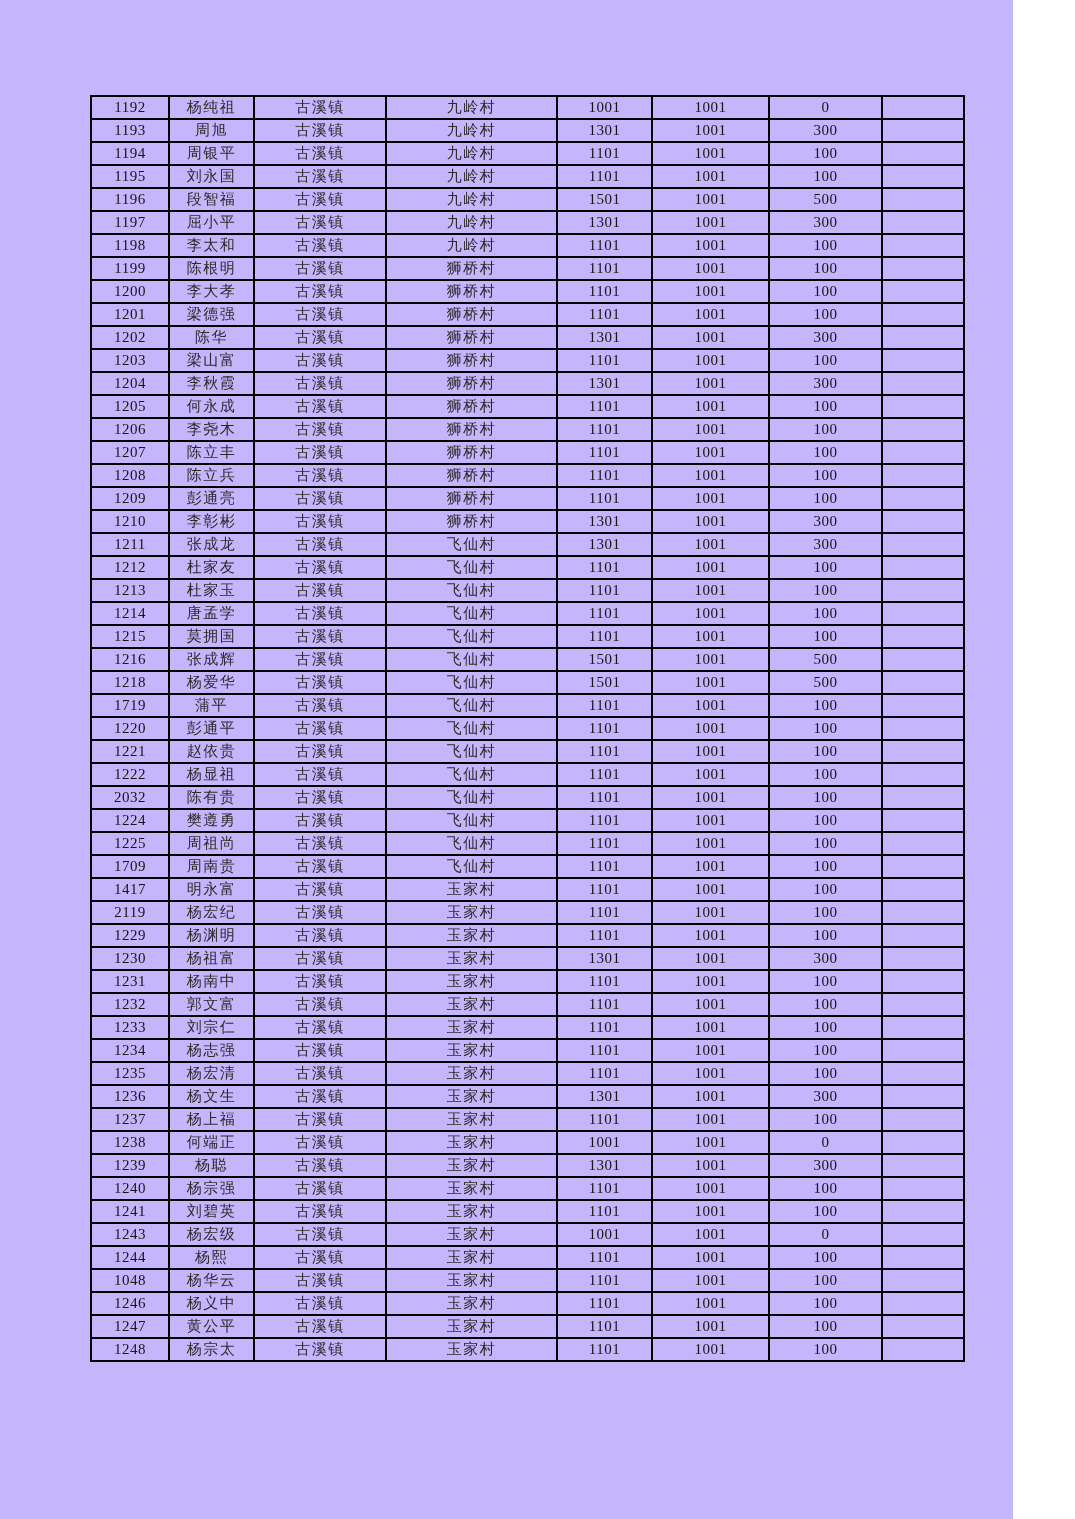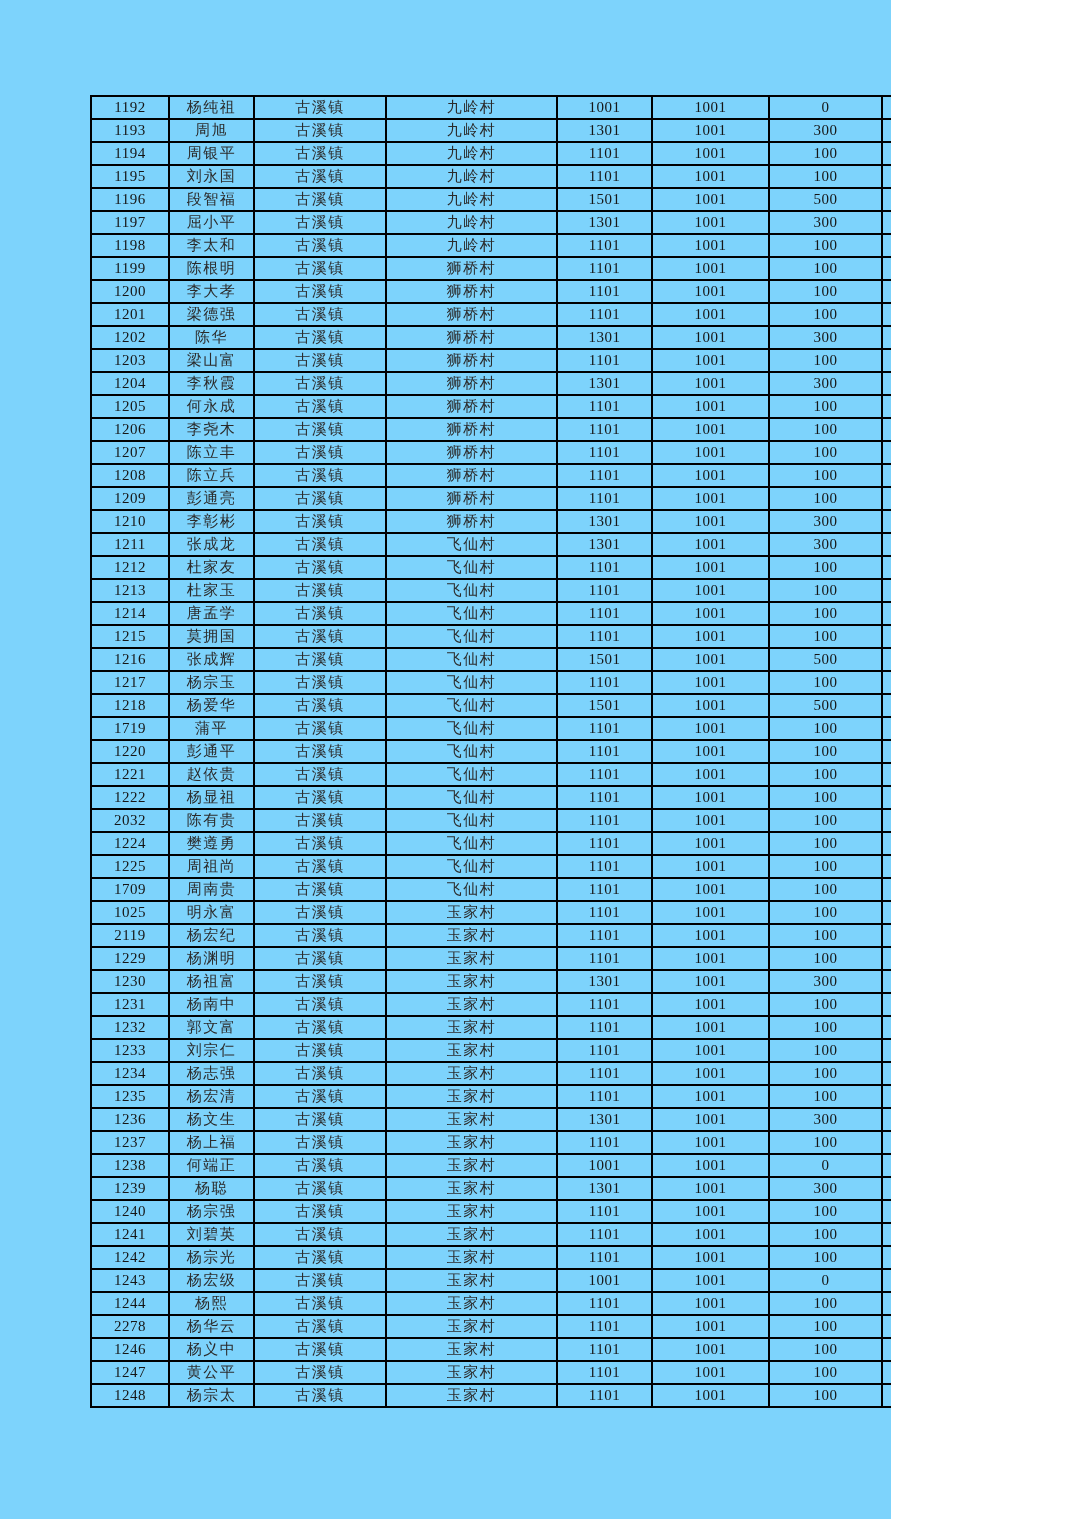--- a/index.html
+++ b/index.html
@@ -2,23 +2,23 @@
 <html><head>
 <meta charset="utf-8">
 <style>
   html, body {
     margin: 0;
     padding: 0;
     background: #ffffff;
   }
   .page {
     position: relative;
-    width: 891px;
+    width: 1013px;
     height: 1519px;
-    background: #7dd3fc;
+    background: #c4b5fd;
     overflow: hidden;
   }
   table.roster {
     position: absolute;
     left: 90px;
     top: 95px;
     width: 873px;
     border-collapse: collapse;
     table-layout: fixed;
   }
@@ -305,30 +305,20 @@
     <td class="num">1216</td>
     <td class="cjk">张成辉</td>
     <td class="cjk">古溪镇</td>
     <td class="cjk">飞仙村</td>
     <td class="num">1501</td>
     <td class="num">1001</td>
     <td class="num">500</td>
     <td class="num"></td>
   </tr>
         <tr>
-    <td class="num">1217</td>
-    <td class="cjk">杨宗玉</td>
-    <td class="cjk">古溪镇</td>
-    <td class="cjk">飞仙村</td>
-    <td class="num">1101</td>
-    <td class="num">1001</td>
-    <td class="num">100</td>
-    <td class="num"></td>
-  </tr>
-        <tr>
     <td class="num">1218</td>
     <td class="cjk">杨爱华</td>
     <td class="cjk">古溪镇</td>
     <td class="cjk">飞仙村</td>
     <td class="num">1501</td>
     <td class="num">1001</td>
     <td class="num">500</td>
     <td class="num"></td>
   </tr>
         <tr>
@@ -405,21 +395,21 @@
     <td class="num">1709</td>
     <td class="cjk">周南贵</td>
     <td class="cjk">古溪镇</td>
     <td class="cjk">飞仙村</td>
     <td class="num">1101</td>
     <td class="num">1001</td>
     <td class="num">100</td>
     <td class="num"></td>
   </tr>
         <tr>
-    <td class="num">1025</td>
+    <td class="num">1417</td>
     <td class="cjk">明永富</td>
     <td class="cjk">古溪镇</td>
     <td class="cjk">玉家村</td>
     <td class="num">1101</td>
     <td class="num">1001</td>
     <td class="num">100</td>
     <td class="num"></td>
   </tr>
         <tr>
     <td class="num">2119</td>
@@ -555,51 +545,41 @@
     <td class="num">1241</td>
     <td class="cjk">刘碧英</td>
     <td class="cjk">古溪镇</td>
     <td class="cjk">玉家村</td>
     <td class="num">1101</td>
     <td class="num">1001</td>
     <td class="num">100</td>
     <td class="num"></td>
   </tr>
         <tr>
-    <td class="num">1242</td>
-    <td class="cjk">杨宗光</td>
-    <td class="cjk">古溪镇</td>
-    <td class="cjk">玉家村</td>
-    <td class="num">1101</td>
-    <td class="num">1001</td>
-    <td class="num">100</td>
-    <td class="num"></td>
-  </tr>
-        <tr>
     <td class="num">1243</td>
     <td class="cjk">杨宏级</td>
     <td class="cjk">古溪镇</td>
     <td class="cjk">玉家村</td>
     <td class="num">1001</td>
     <td class="num">1001</td>
     <td class="num">0</td>
     <td class="num"></td>
   </tr>
         <tr>
     <td class="num">1244</td>
     <td class="cjk">杨熙</td>
     <td class="cjk">古溪镇</td>
     <td class="cjk">玉家村</td>
     <td class="num">1101</td>
     <td class="num">1001</td>
     <td class="num">100</td>
     <td class="num"></td>
   </tr>
         <tr>
-    <td class="num">2278</td>
+    <td class="num">1048</td>
     <td class="cjk">杨华云</td>
     <td class="cjk">古溪镇</td>
     <td class="cjk">玉家村</td>
     <td class="num">1101</td>
     <td class="num">1001</td>
     <td class="num">100</td>
     <td class="num"></td>
   </tr>
         <tr>
     <td class="num">1246</td>

